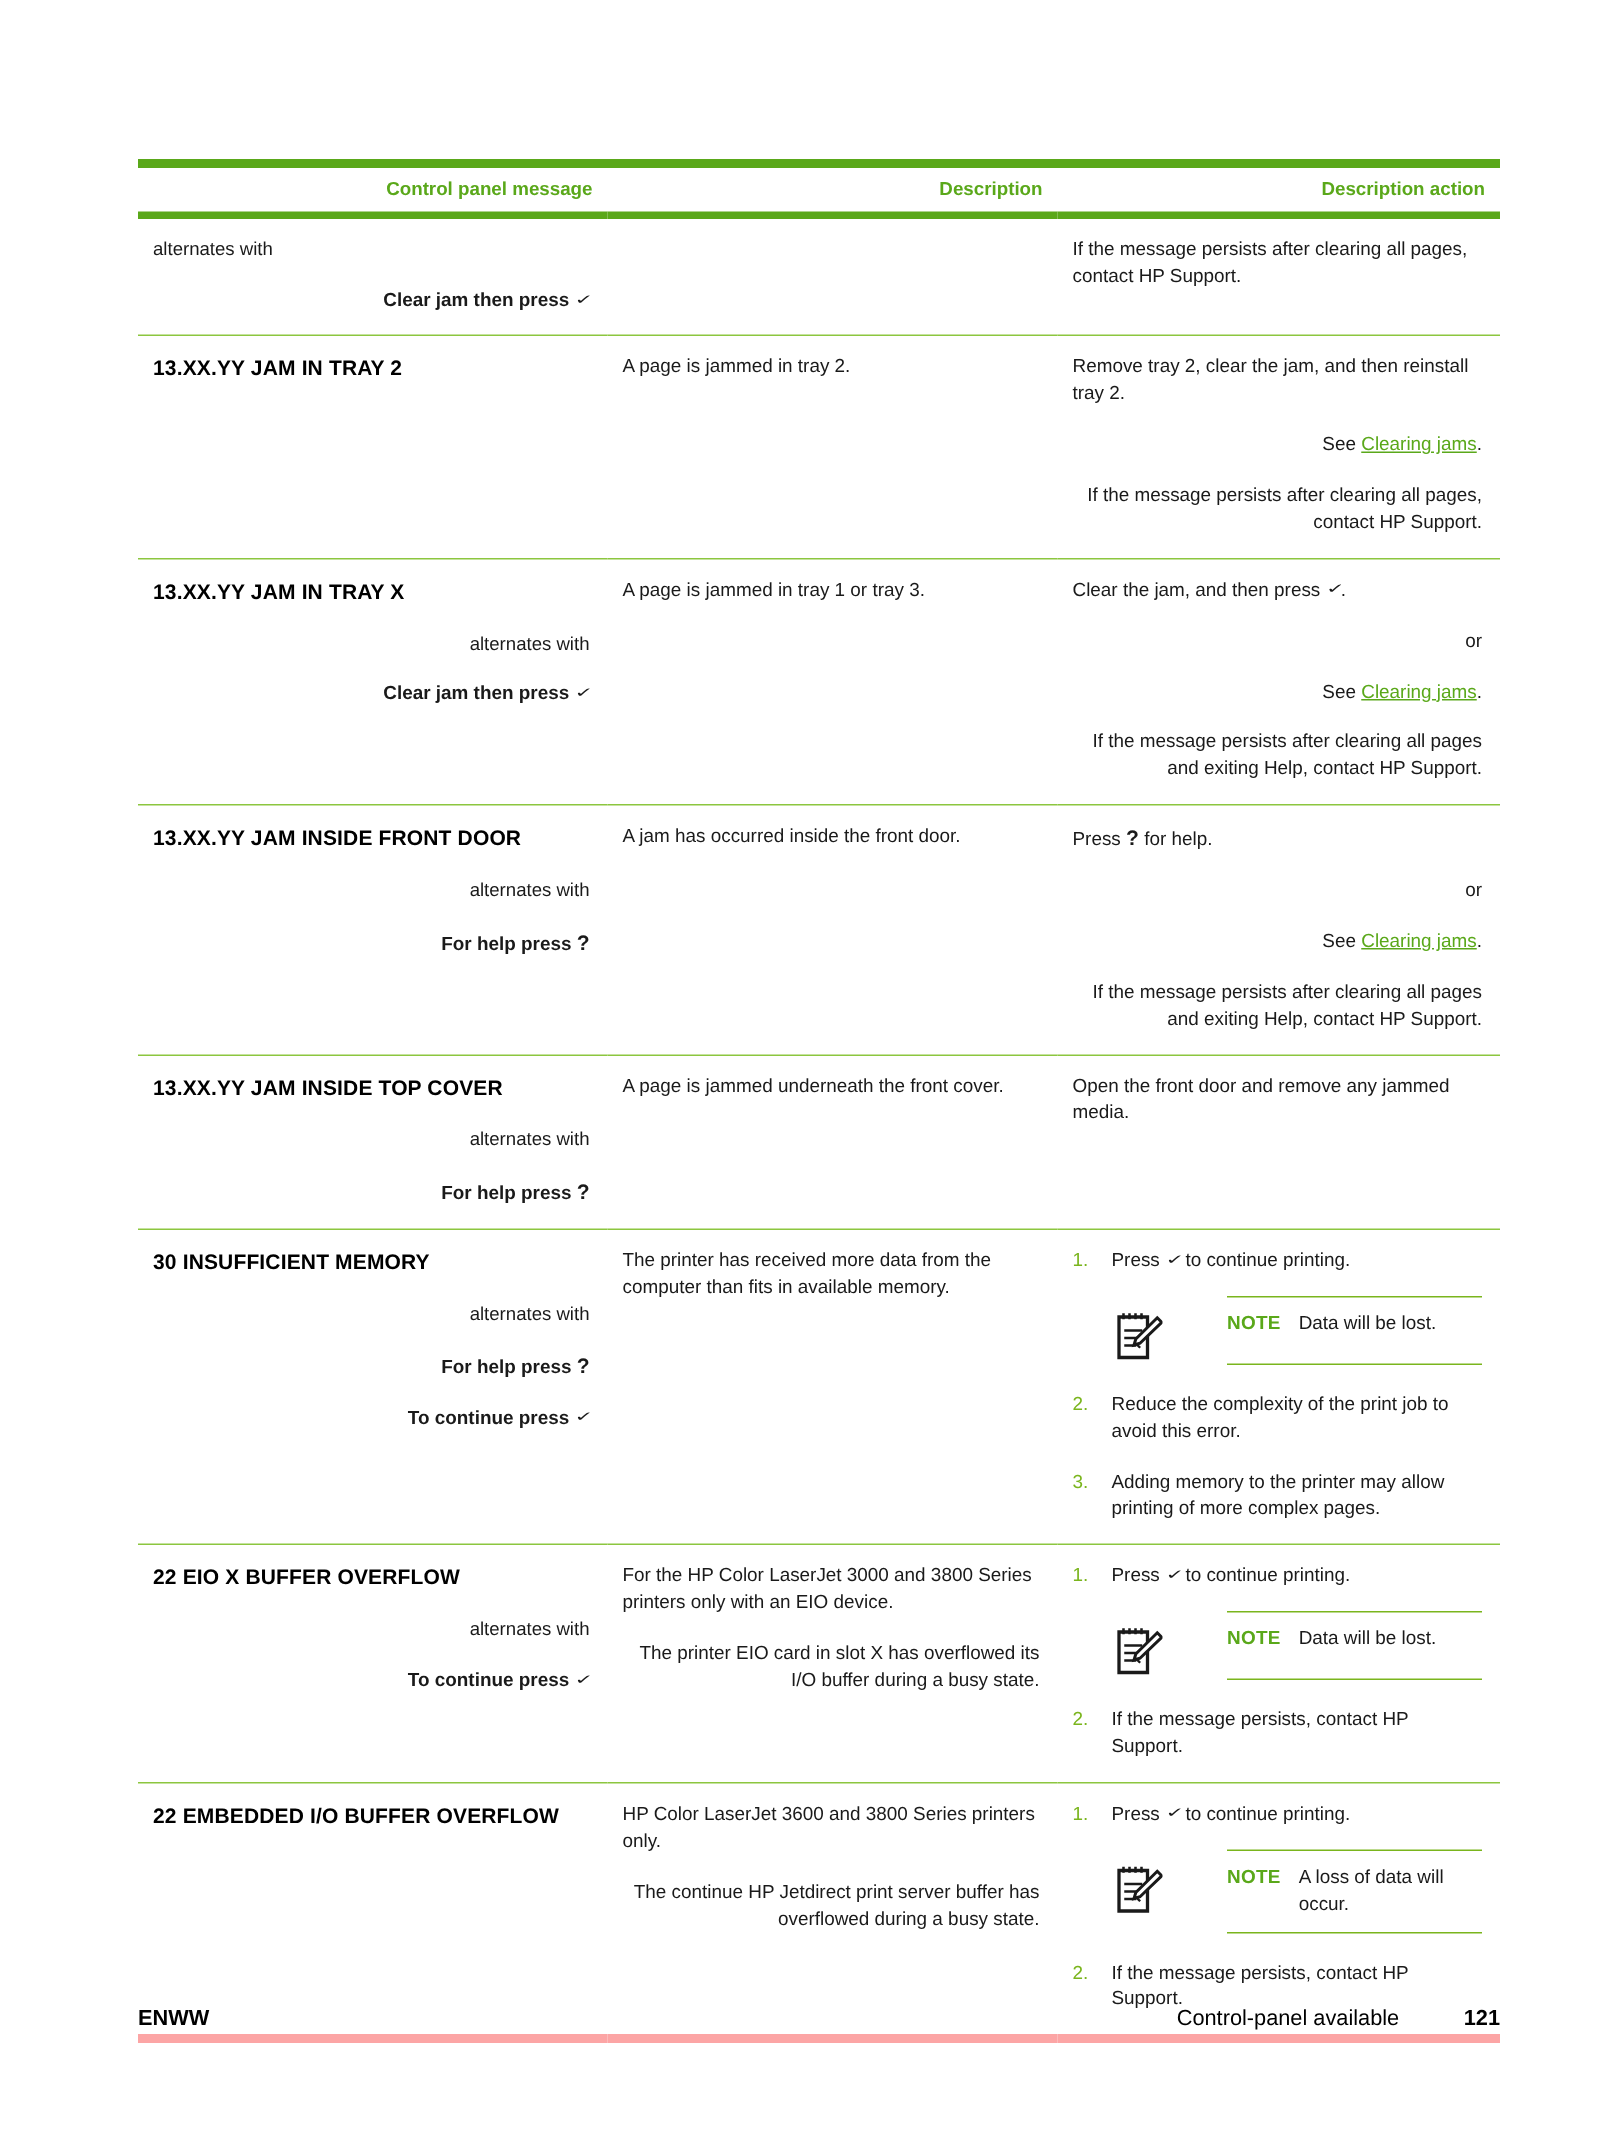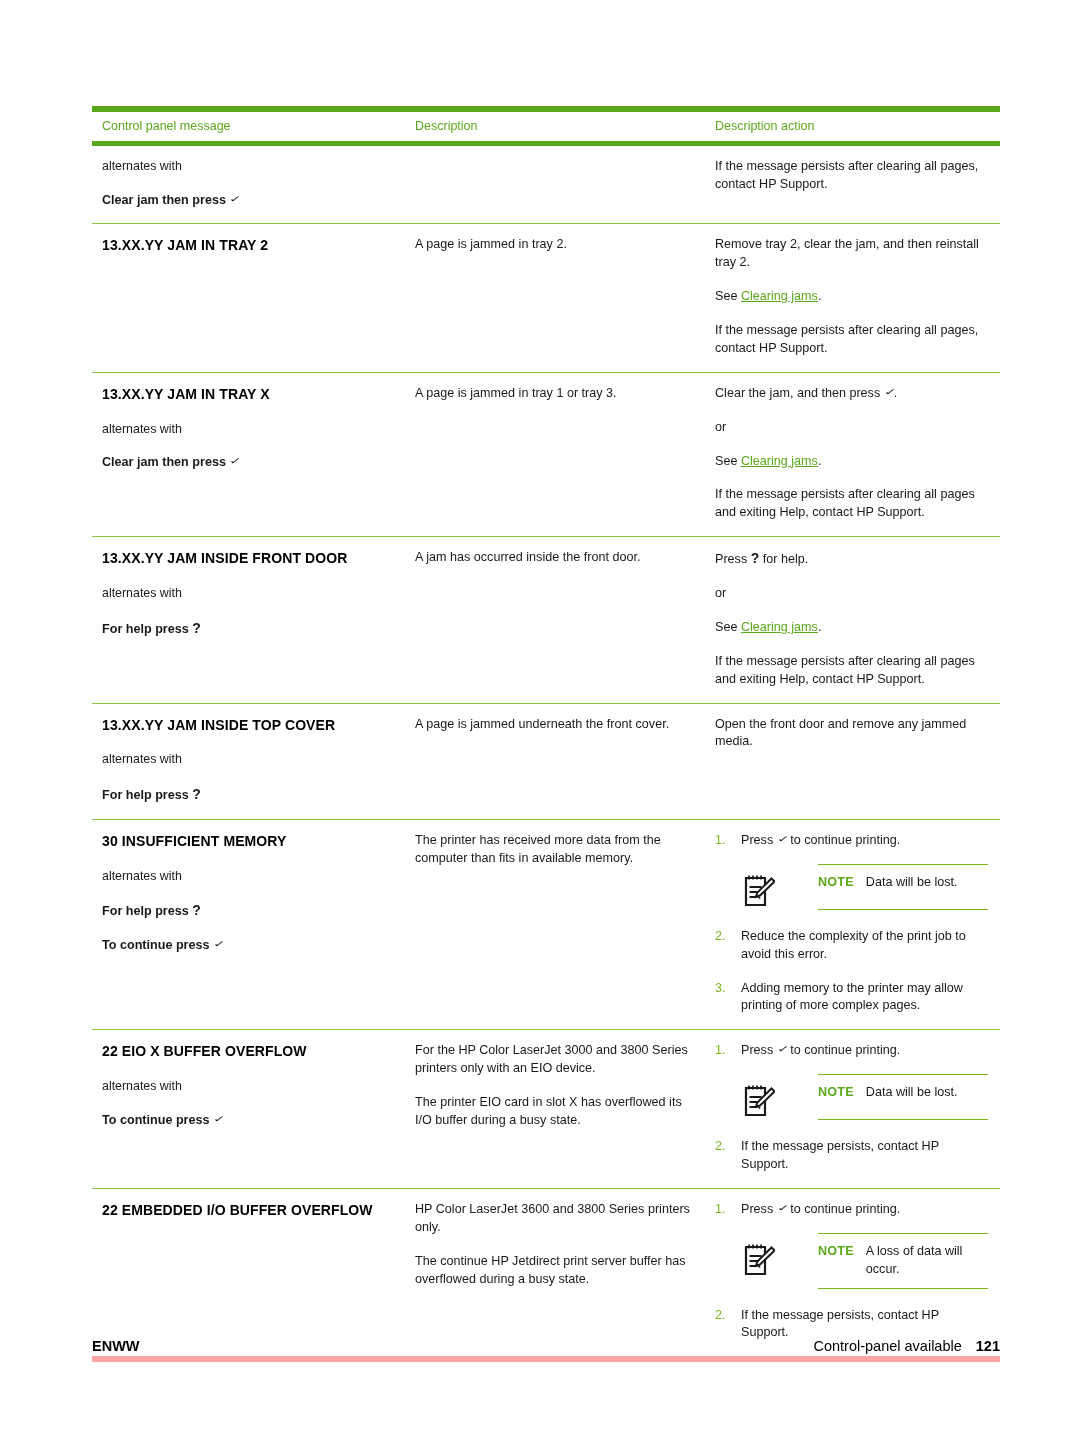--- a/index.html
+++ b/index.html
@@ -36,24 +36,24 @@
   .msg-table col.c2 { width: 300px; }
   .msg-table col.c3 { width: 295px; }
 
   .hdr-top {
     height: 6px;
     background: #5aa81a;
     padding: 0;
     border: none;
   }
   thead th {
-    text-align: left;
+    text-align: right;
     vertical-align: bottom;
     font-size: 12.5px;
-    font-weight: normal;
+    font-weight: bold;
     color: #5aa81a;
     padding: 7px 10px 8px 10px;
     border-bottom: 5px solid #5aa81a;
   }
   thead th.first { padding-left: 10px; }
 
   tbody td {
     vertical-align: top;
     padding: 12px 12px 14px 10px;
     font-size: 12.6px;
@@ -75,21 +75,21 @@
     font-weight: normal;
     font-size: 12.4px;
   }
   .msgline-b {
     margin-top: 17px;
     font-weight: bold;
     font-size: 12.6px;
   }
 
   p.cell-p { margin: 0; }
-  p.cell-p + p.cell-p { margin-top: 16px; }
+  p.cell-p + p.cell-p { margin-top: 16px; text-align: right; }
 
   .glyph-check {
     font-family: "DejaVu Sans", sans-serif;
     font-size: 12px;
     display: inline-block;
     transform: scaleX(1.25) scaleY(0.75) translateY(-1px);
     transform-origin: left center;
     letter-spacing: 0;
   }
   .glyph-q {
@@ -167,21 +167,21 @@
     width: 908px;
     display: flex;
     justify-content: space-between;
     align-items: baseline;
     font-size: 14.5px;
     font-weight: bold;
     color: #000;
   }
   .footer .right { display: flex; align-items: baseline; }
   .footer .chapter { font-weight: normal; font-size: 14.5px; }
-  .footer .pageno { font-weight: bold; margin-left: 14px; font-size: 14.5px; }
+  .footer .pageno { font-weight: bold; margin-left: 43px; font-size: 14.5px; }
 </style>
 </head>
 <body>
 
 <div class="page">
 
   <table class="msg-table">
     <colgroup>
         <col class="c1">
         <col class="c2">

